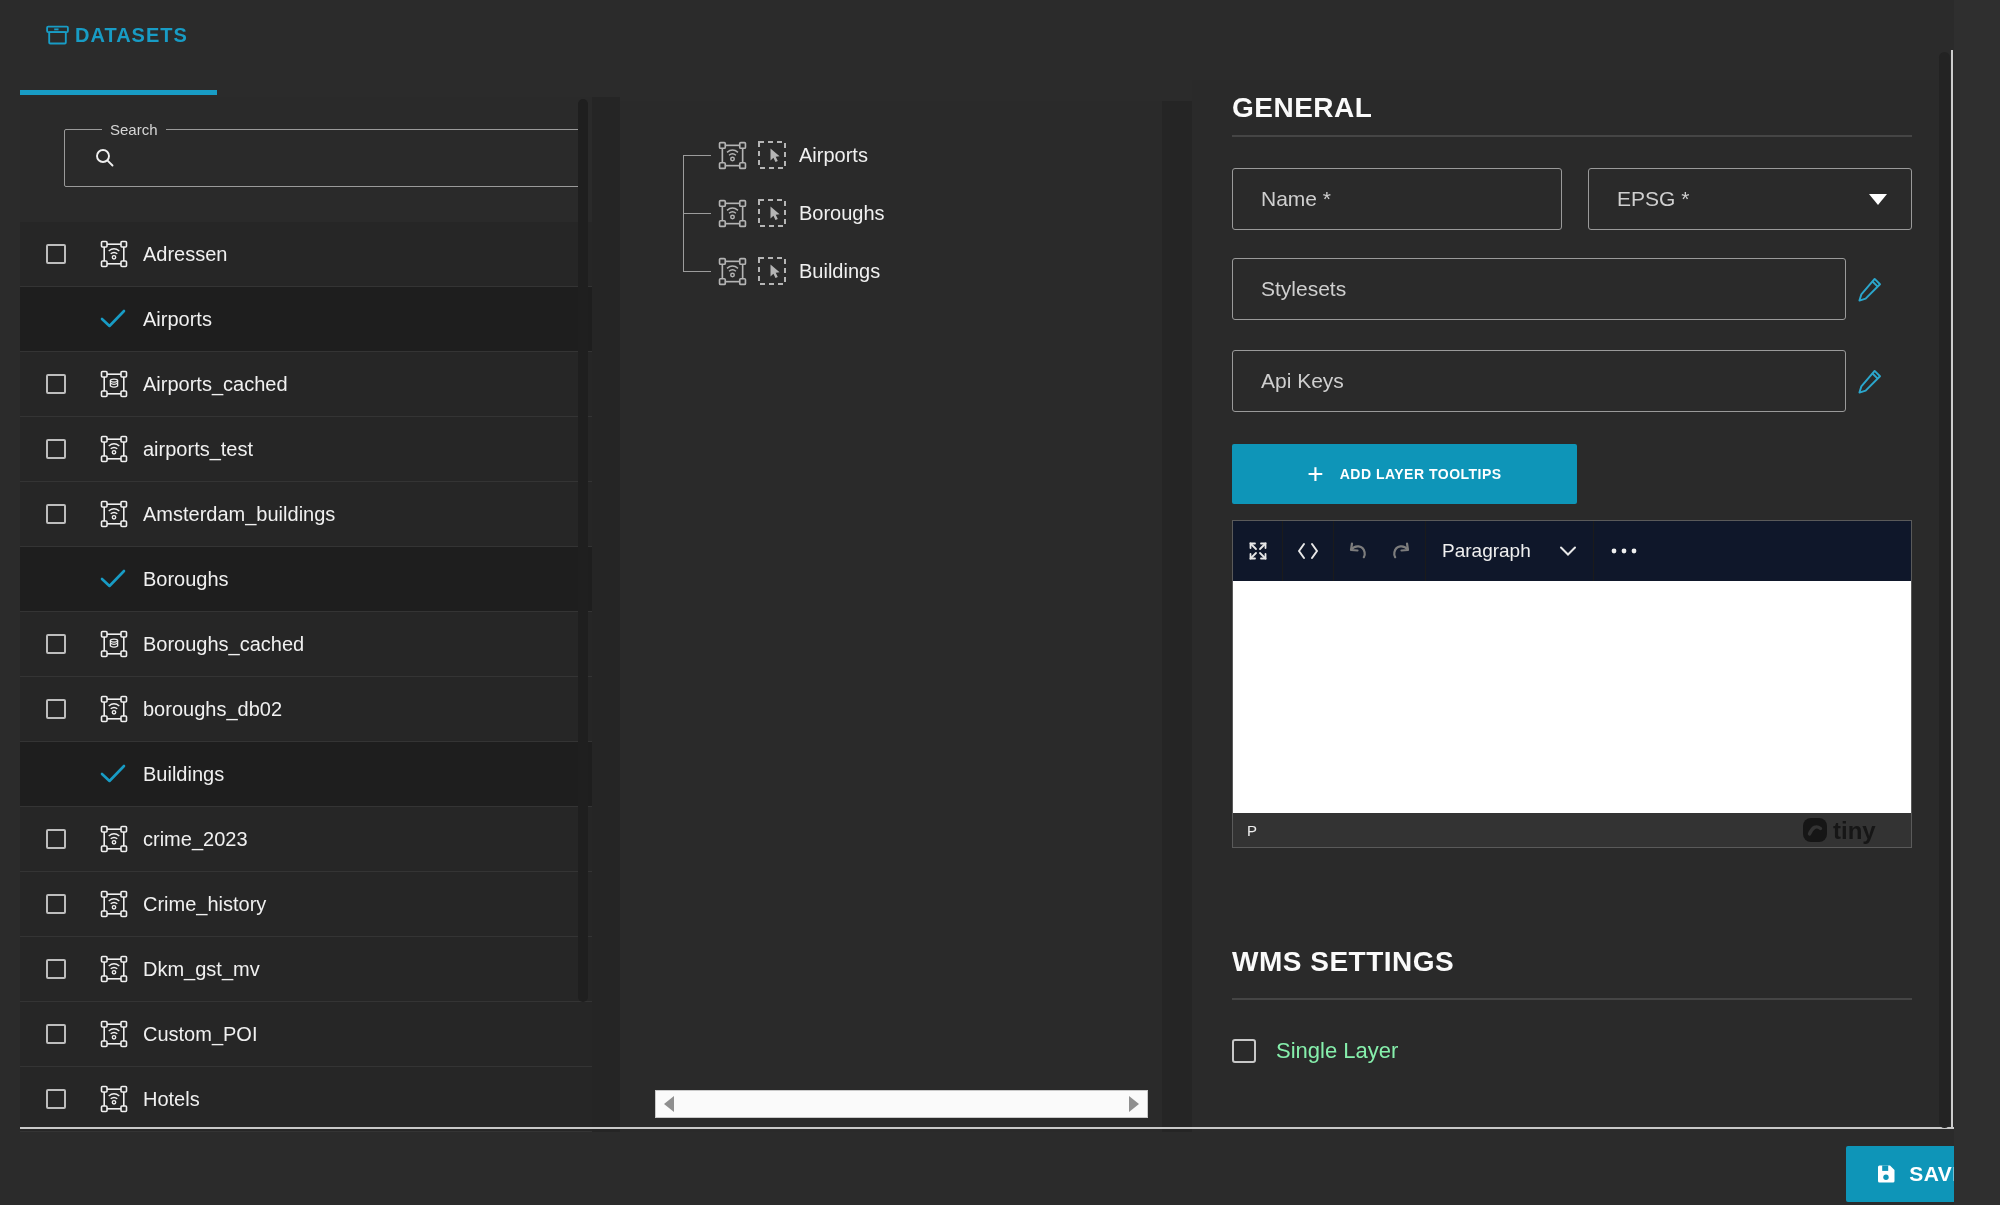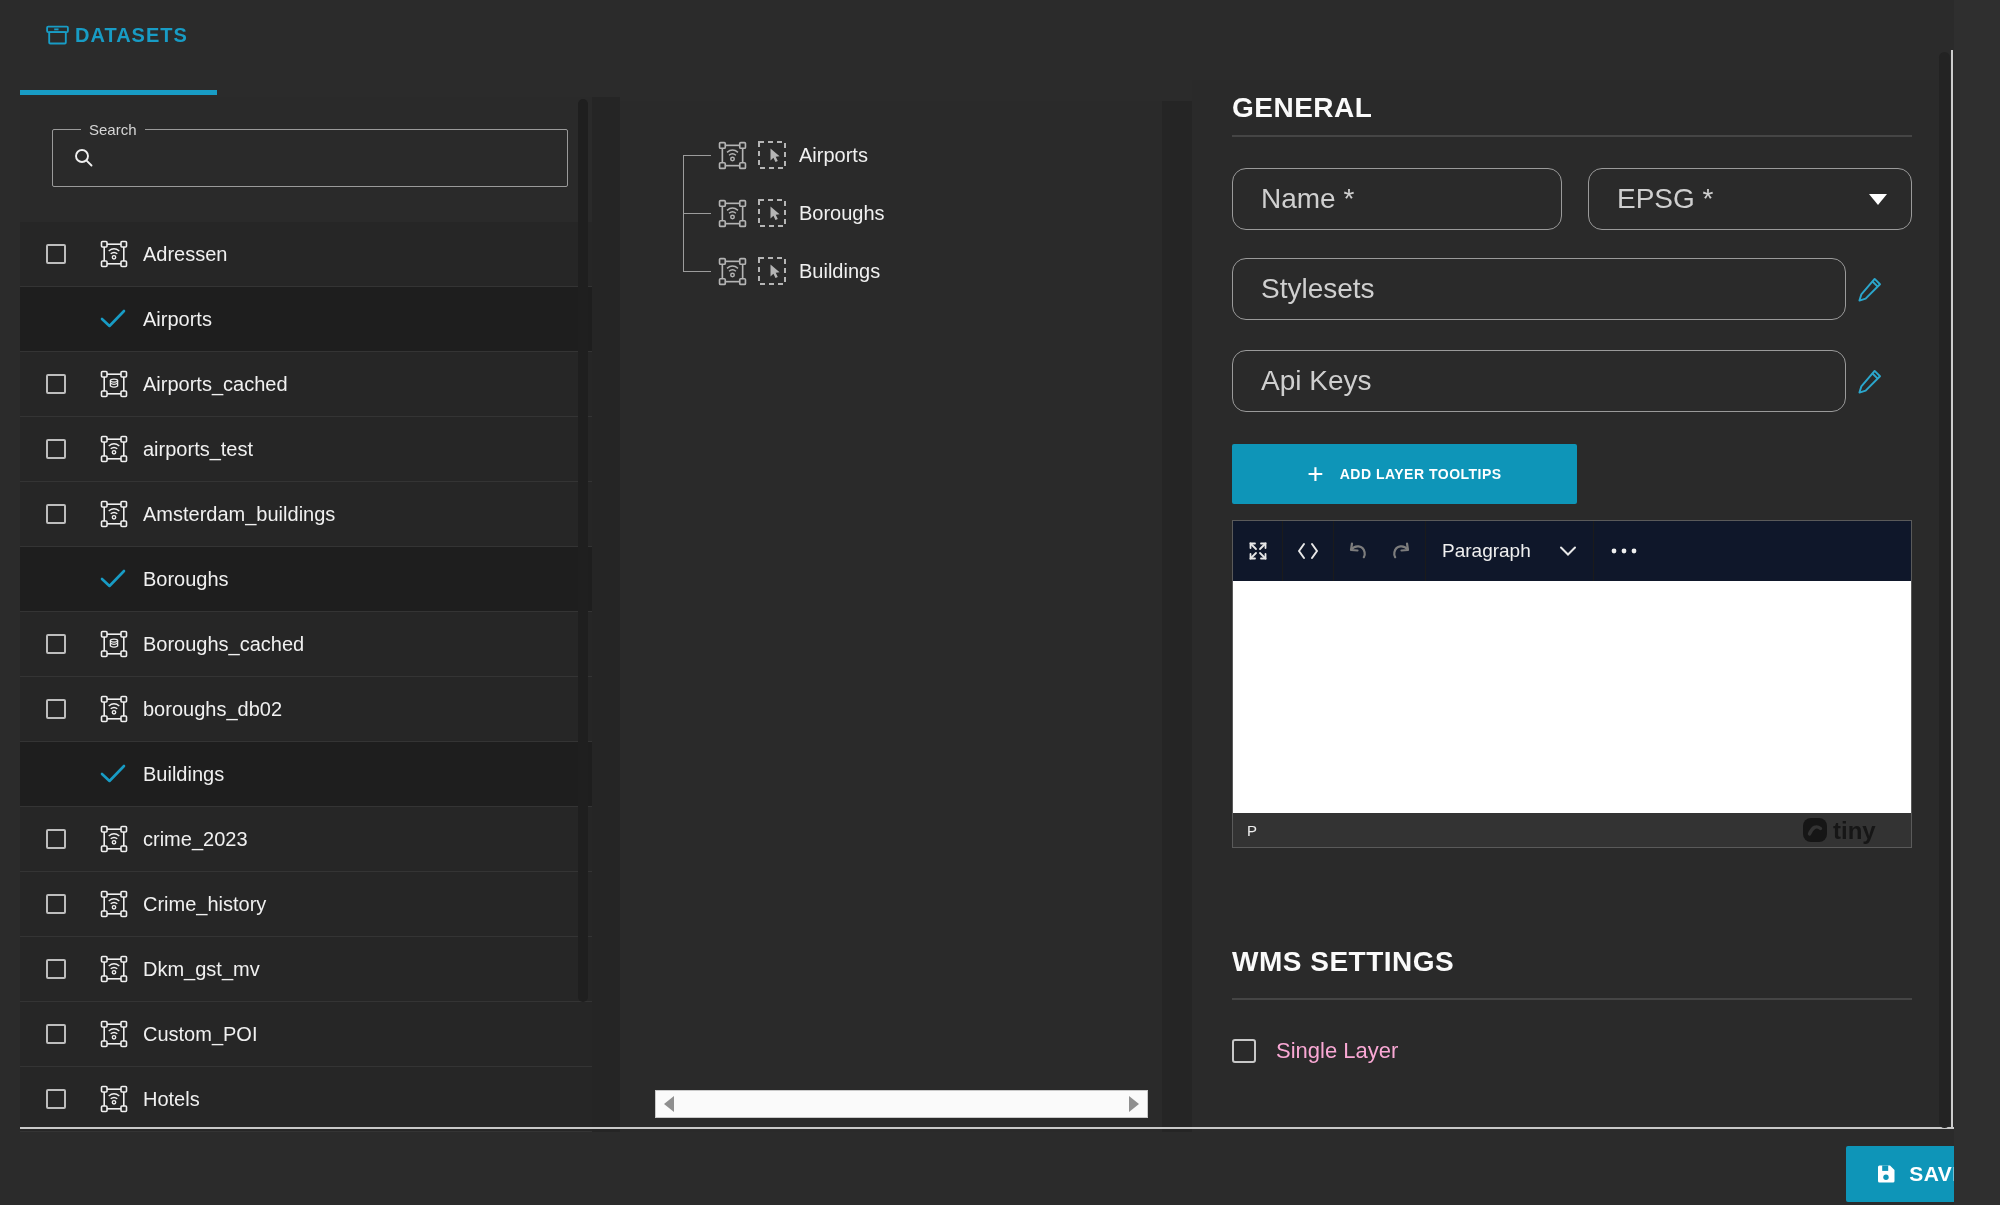--- a/index.html
+++ b/index.html
@@ -14,22 +14,22 @@
   .tab-underline { position:absolute; left:20px; top:90px; width:197px; height:5px; background:#189cc5; }
 
   
   .left-panel   { position:absolute; left:20px;   top:97px;  width:572px; height:1035px; background:#2a2a2a; }
   .middle-panel { position:absolute; left:620px;  top:101px; width:542px; height:1031px; background:#2a2a2a; }
   .right-panel  { position:absolute; left:1192px; top:80px;  width:760px; height:1048px; background:#2a2a2a; }
   .gap-strip-1  { position:absolute; left:592px;  top:97px;  width:28px;  height:1035px; background:#252525; }
   .gap-strip-2  { position:absolute; left:1162px; top:101px; width:30px;  height:1031px; background:#252525; }
 
   
-  .search-fieldset { position:absolute; left:32px; top:24px; width:516px; height:66px;
-    border:1px solid #9a9a9a; border-radius:2px; padding:0 10px; }
+  .search-fieldset { position:absolute; left:44px; top:24px; width:516px; height:66px;
+    border:1px solid #9a9a9a; border-radius:2px; padding:0 19px; }
   .search-fieldset legend { margin-left:18px; padding:0 8px; font-size:15px; color:#d6d6d6; }
   .search-inner { display:flex; align-items:center; height:40px; padding-left:8px; }
   .search-input { flex:1; background:transparent; border:none; outline:none; color:#eee; font-size:19px; margin-left:10px; font-family:"Liberation Sans",sans-serif; }
 
   
   .rows { position:absolute; left:0; top:125px; width:572px; height:910px; overflow:hidden; }
   .row { display:flex; align-items:center; height:65px; background:#262626; border-bottom:1px solid #343434; cursor:pointer; }
   .row.checked { background:#1e1e1e; }
   .slot-cb { width:80px; display:flex; align-items:center; padding-left:26px; flex:none; }
   .checkbox { width:20px; height:20px; border:2px solid #bdbdbd; border-radius:2px; background:transparent; }
@@ -54,22 +54,22 @@
   
   .h-scrollbar { position:absolute; left:35px; top:989px; width:493px; height:28px; background:#fafafa;
     border:1px solid #c9c9c9; display:flex; align-items:center; justify-content:space-between; padding:0 8px; }
   .h-arrow-left { width:0; height:0; border-top:8px solid transparent; border-bottom:8px solid transparent; border-right:10px solid #8f8f8f; cursor:pointer; }
   .h-arrow-right { width:0; height:0; border-top:8px solid transparent; border-bottom:8px solid transparent; border-left:10px solid #8f8f8f; cursor:pointer; }
 
   
   .section-title { position:absolute; left:40px; color:#fafafa; font-size:28px; font-weight:700; letter-spacing:0.5px; }
   .rule { position:absolute; left:40px; width:680px; height:2px; background:#454545; }
 
-  .field { position:absolute; height:62px; border:1px solid #9a9a9a; border-radius:14px; background:transparent;
-    color:#e8e8e8; font-size:28px; padding-left:28px; font-family:"Liberation Sans",sans-serif; }
+  .field { position:absolute; height:62px; border:1px solid #9a9a9a; border-radius:3px; background:transparent;
+    color:#e8e8e8; font-size:21px; padding-left:28px; font-family:"Liberation Sans",sans-serif; }
   input.field { outline:none; }
   input.field::placeholder { color:#cfcfcf; opacity:1; }
   .select-box { display:flex; align-items:center; justify-content:space-between; padding-right:24px; cursor:pointer; }
   .select-box .sel-label { color:#cfcfcf; }
   .caret-down { width:0; height:0; border-left:9px solid transparent; border-right:9px solid transparent; border-top:11px solid #ffffff; }
   .pencil-btn { position:absolute; width:34px; height:34px; display:flex; align-items:center; justify-content:center; cursor:pointer; background:transparent; border:none; }
 
   .add-btn { position:absolute; left:40px; top:364px; width:345px; height:60px; background:#0e95b8; border:none; border-radius:2px;
     color:#fff; display:flex; align-items:center; justify-content:center; gap:16px; cursor:pointer; }
   .add-btn .plus { font-size:28px; font-weight:400; line-height:1; }
@@ -85,21 +85,21 @@
   .para-btn { width:100%; justify-content:space-between; padding:0 16px; }
   .para-label { color:#f0f0f0; font-size:19px; }
   .dots-btn { width:60px; }
   .editor-body { height:232px; background:#ffffff; cursor:text; }
   .editor-status { height:34px; background:#333333; display:flex; align-items:center; justify-content:space-between; padding:0 14px; }
   .status-path { color:#eeeeee; font-size:15px; }
 
   
   .single-layer { position:absolute; left:40px; top:958px; display:flex; align-items:center; gap:20px; cursor:pointer; }
   .big-checkbox { width:24px; height:24px; border:2px solid #c8c8c8; border-radius:3px; background:transparent; }
-  .single-layer-label { color:#f9a8d4; font-size:22px; }
+  .single-layer-label { color:#86efac; font-size:22px; }
 
   
   .footer-line { position:absolute; left:20px; top:1127px; width:1934px; height:2px; background:#c9c9c9; }
   .save-btn { position:absolute; left:1846px; top:1146px; width:150px; height:56px; background:#0e95b8; border:none; border-radius:2px;
     color:#fff; display:flex; align-items:center; justify-content:center; gap:12px; cursor:pointer; }
   .save-label { font-size:21px; font-weight:600; letter-spacing:0.5px; }
 
   
   .v-thumb { position:absolute; left:1939px; top:52px; width:11px; height:1076px; background:#232323; border-radius:6px; }
   .v-line  { position:absolute; left:1951px; top:50px; width:2px; height:1078px; background:#cdcdcd; cursor:pointer; }

